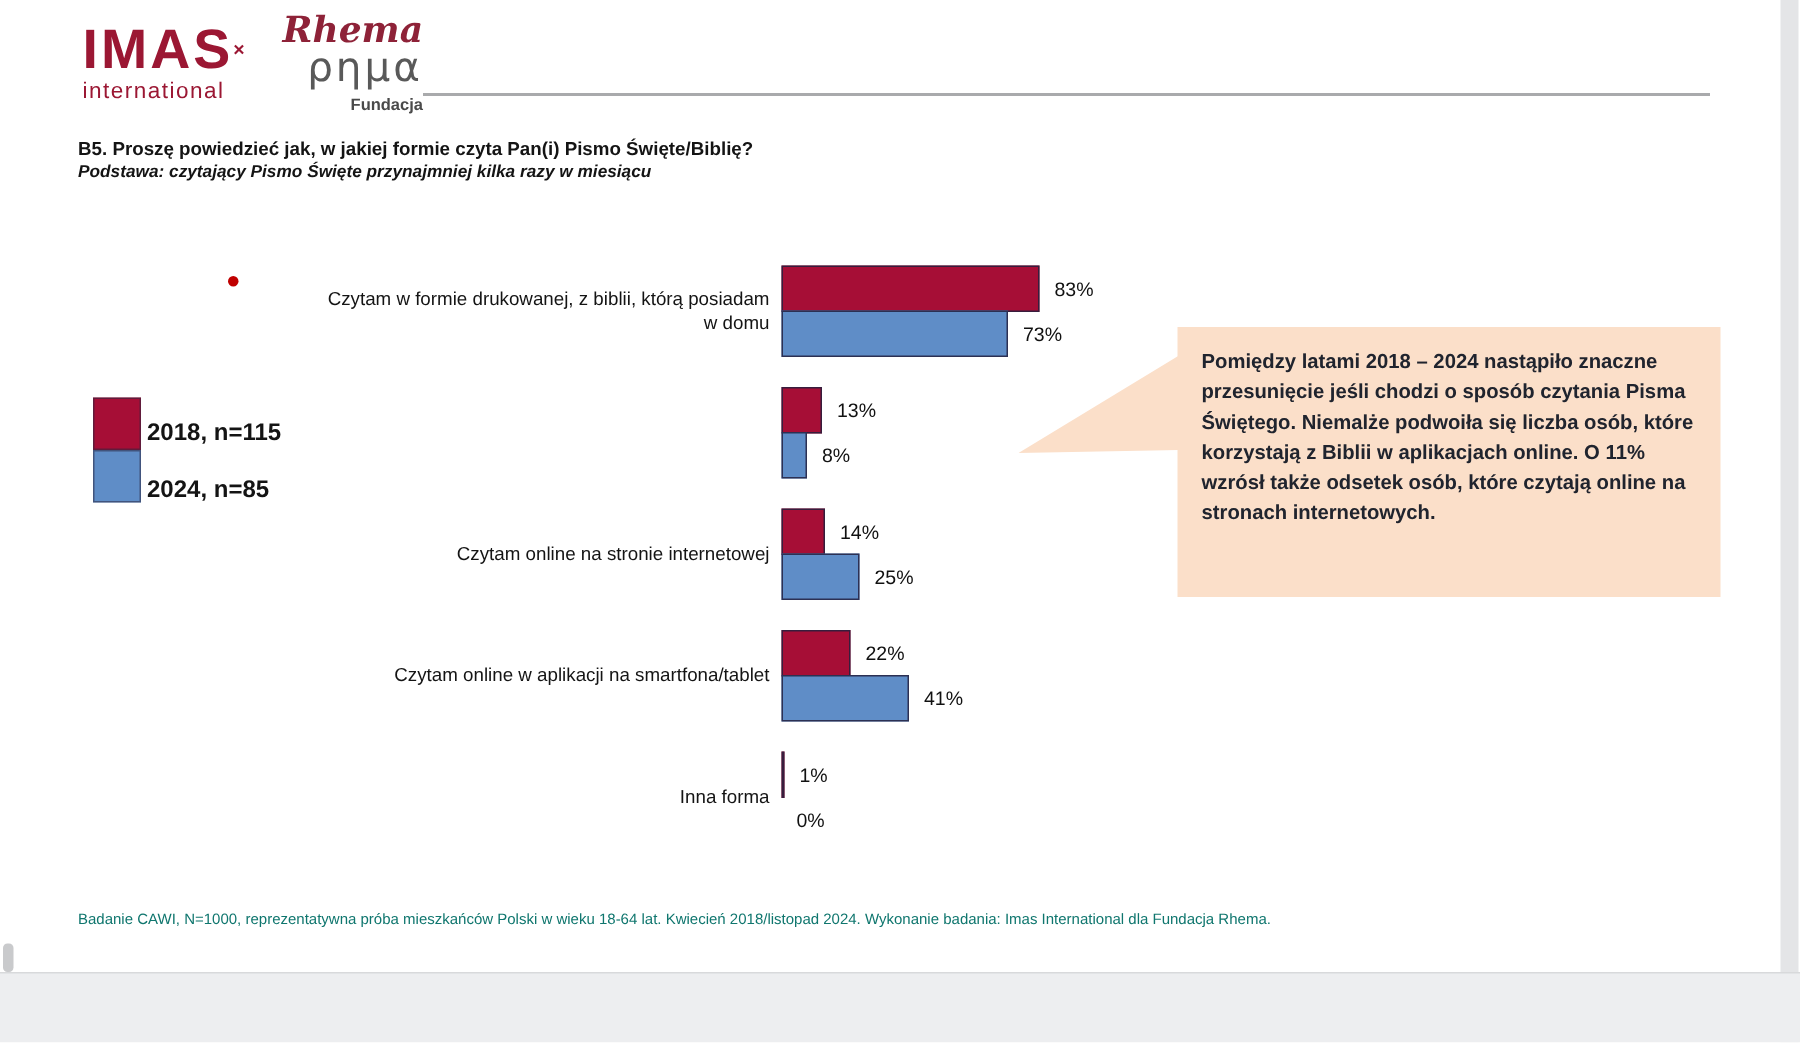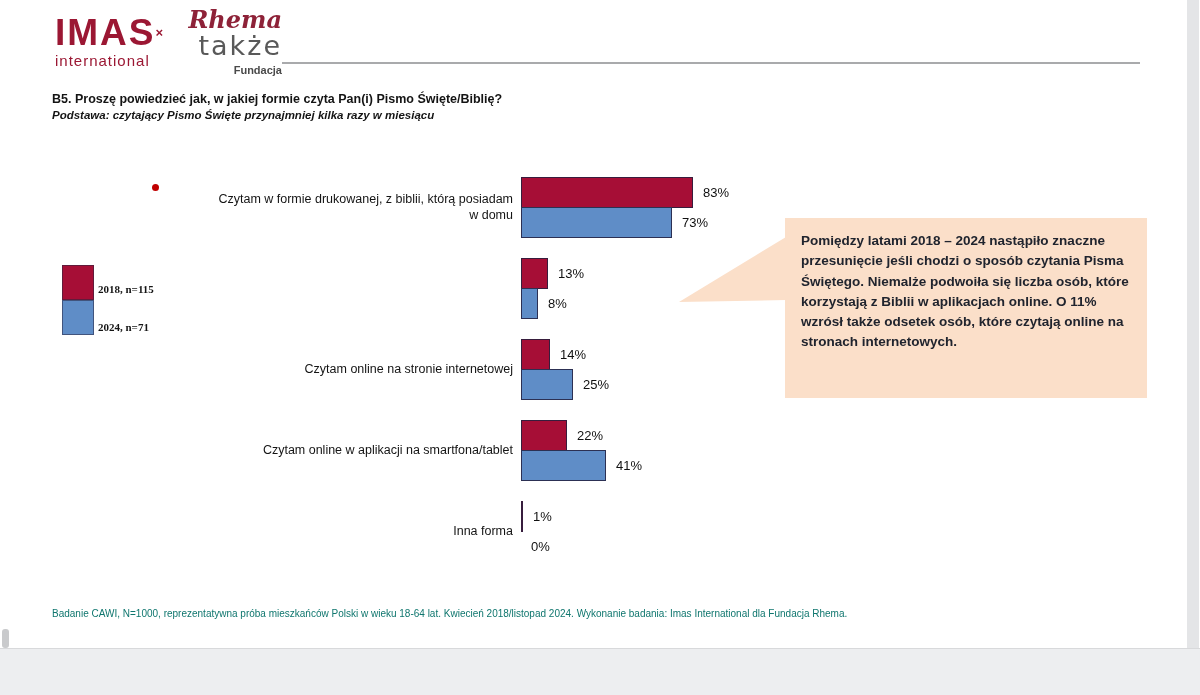--- a/index.html
+++ b/index.html
@@ -24,21 +24,21 @@
   .title-rule{position:absolute;left:282px;top:62px;width:858px;height:0;border-top:2px solid #a9aaac;}
 
   
   .question{position:absolute;left:52px;top:92px;color:#141414;}
   .question .q1{font-size:12.5px;font-weight:bold;}
   .question .q2{font-size:11.5px;font-weight:bold;font-style:italic;margin-top:3px;}
 
   
   .legend{position:absolute;left:62px;top:265px;width:160px;height:74px;}
   .legend .sq{position:absolute;left:0;width:32px;height:35px;box-sizing:border-box;border:1px solid rgba(40,38,64,.55);}
-  .legend .lg-label{position:absolute;left:36px;height:16px;line-height:16px;font-size:11px;font-weight:bold;color:#141414;white-space:nowrap;font-family:Liberation Serif, serif;}
+  .legend .lg-label{position:absolute;left:36px;height:16px;line-height:16px;font-size:16px;font-weight:bold;color:#141414;white-space:nowrap;}
 
   .red-dot{position:absolute;left:152px;top:184px;width:7px;height:7px;border-radius:50%;background:#c00000;}
 
   
   #chart-rows{position:absolute;left:16px;top:0;width:1200px;height:695px;}
   .crow{position:absolute;left:0;width:1200px;height:62px;}
   .cat-label{position:absolute;left:197px;top:0;width:300px;height:60px;display:flex;align-items:center;justify-content:flex-end;text-align:right;font-size:12.5px;color:#141414;line-height:1.3;}
   .bar{position:absolute;box-sizing:border-box;border:1px solid rgba(35,32,62,.85);}
   .val{position:absolute;height:31px;line-height:31px;font-size:13px;color:#111;white-space:nowrap;}
 
@@ -55,36 +55,36 @@
 
 <div class="canvas">
 
   <div class="imas">
     <div class="word"><span>IMAS</span><span class="mark">×</span></div>
     <div class="sub">international</div>
   </div>
 
   <div class="rhema">
     <div class="script">Rhema</div>
-    <div class="greek">także</div>
+    <div class="greek">ρημα</div>
     <div class="sub">Fundacja</div>
   </div>
 
   <div class="title-rule"></div>
 
   <div class="question">
     <div class="q1">B5. Proszę powiedzieć jak, w jakiej formie czyta Pan(i) Pismo Święte/Biblię?</div>
     <div class="q2">Podstawa: czytający Pismo Święte przynajmniej kilka razy w miesiącu</div>
   </div>
 
   <div class="legend" id="legend">
       <div class="sq" style="top: 0px; background: rgb(166, 14, 54);"></div>
       <div class="lg-label" style="top: 16px;">2018, n=115</div>
       <div class="sq" style="top: 35px; background: rgb(95, 141, 199);"></div>
-      <div class="lg-label" style="top: 54px;">2024, n=71</div>
+      <div class="lg-label" style="top: 54px;">2024, n=85</div>
     </div>
 
   <div class="red-dot"></div>
 
   <div id="chart-rows">
       <div class="crow" style="top: 177px;">
         <div class="cat-label">Czytam w formie drukowanej, z biblii, którą posiadam w domu</div>
         <div class="bar" style="left: 505px; top: 0px; width: 172px; height: 31px; background: rgb(166, 14, 54);"></div>
         <div class="val" style="left: 687px; top: 0px;">83%</div>
         <div class="bar" style="left: 505px; top: 30px; width: 151px; height: 31px; background: rgb(95, 141, 199);"></div>

